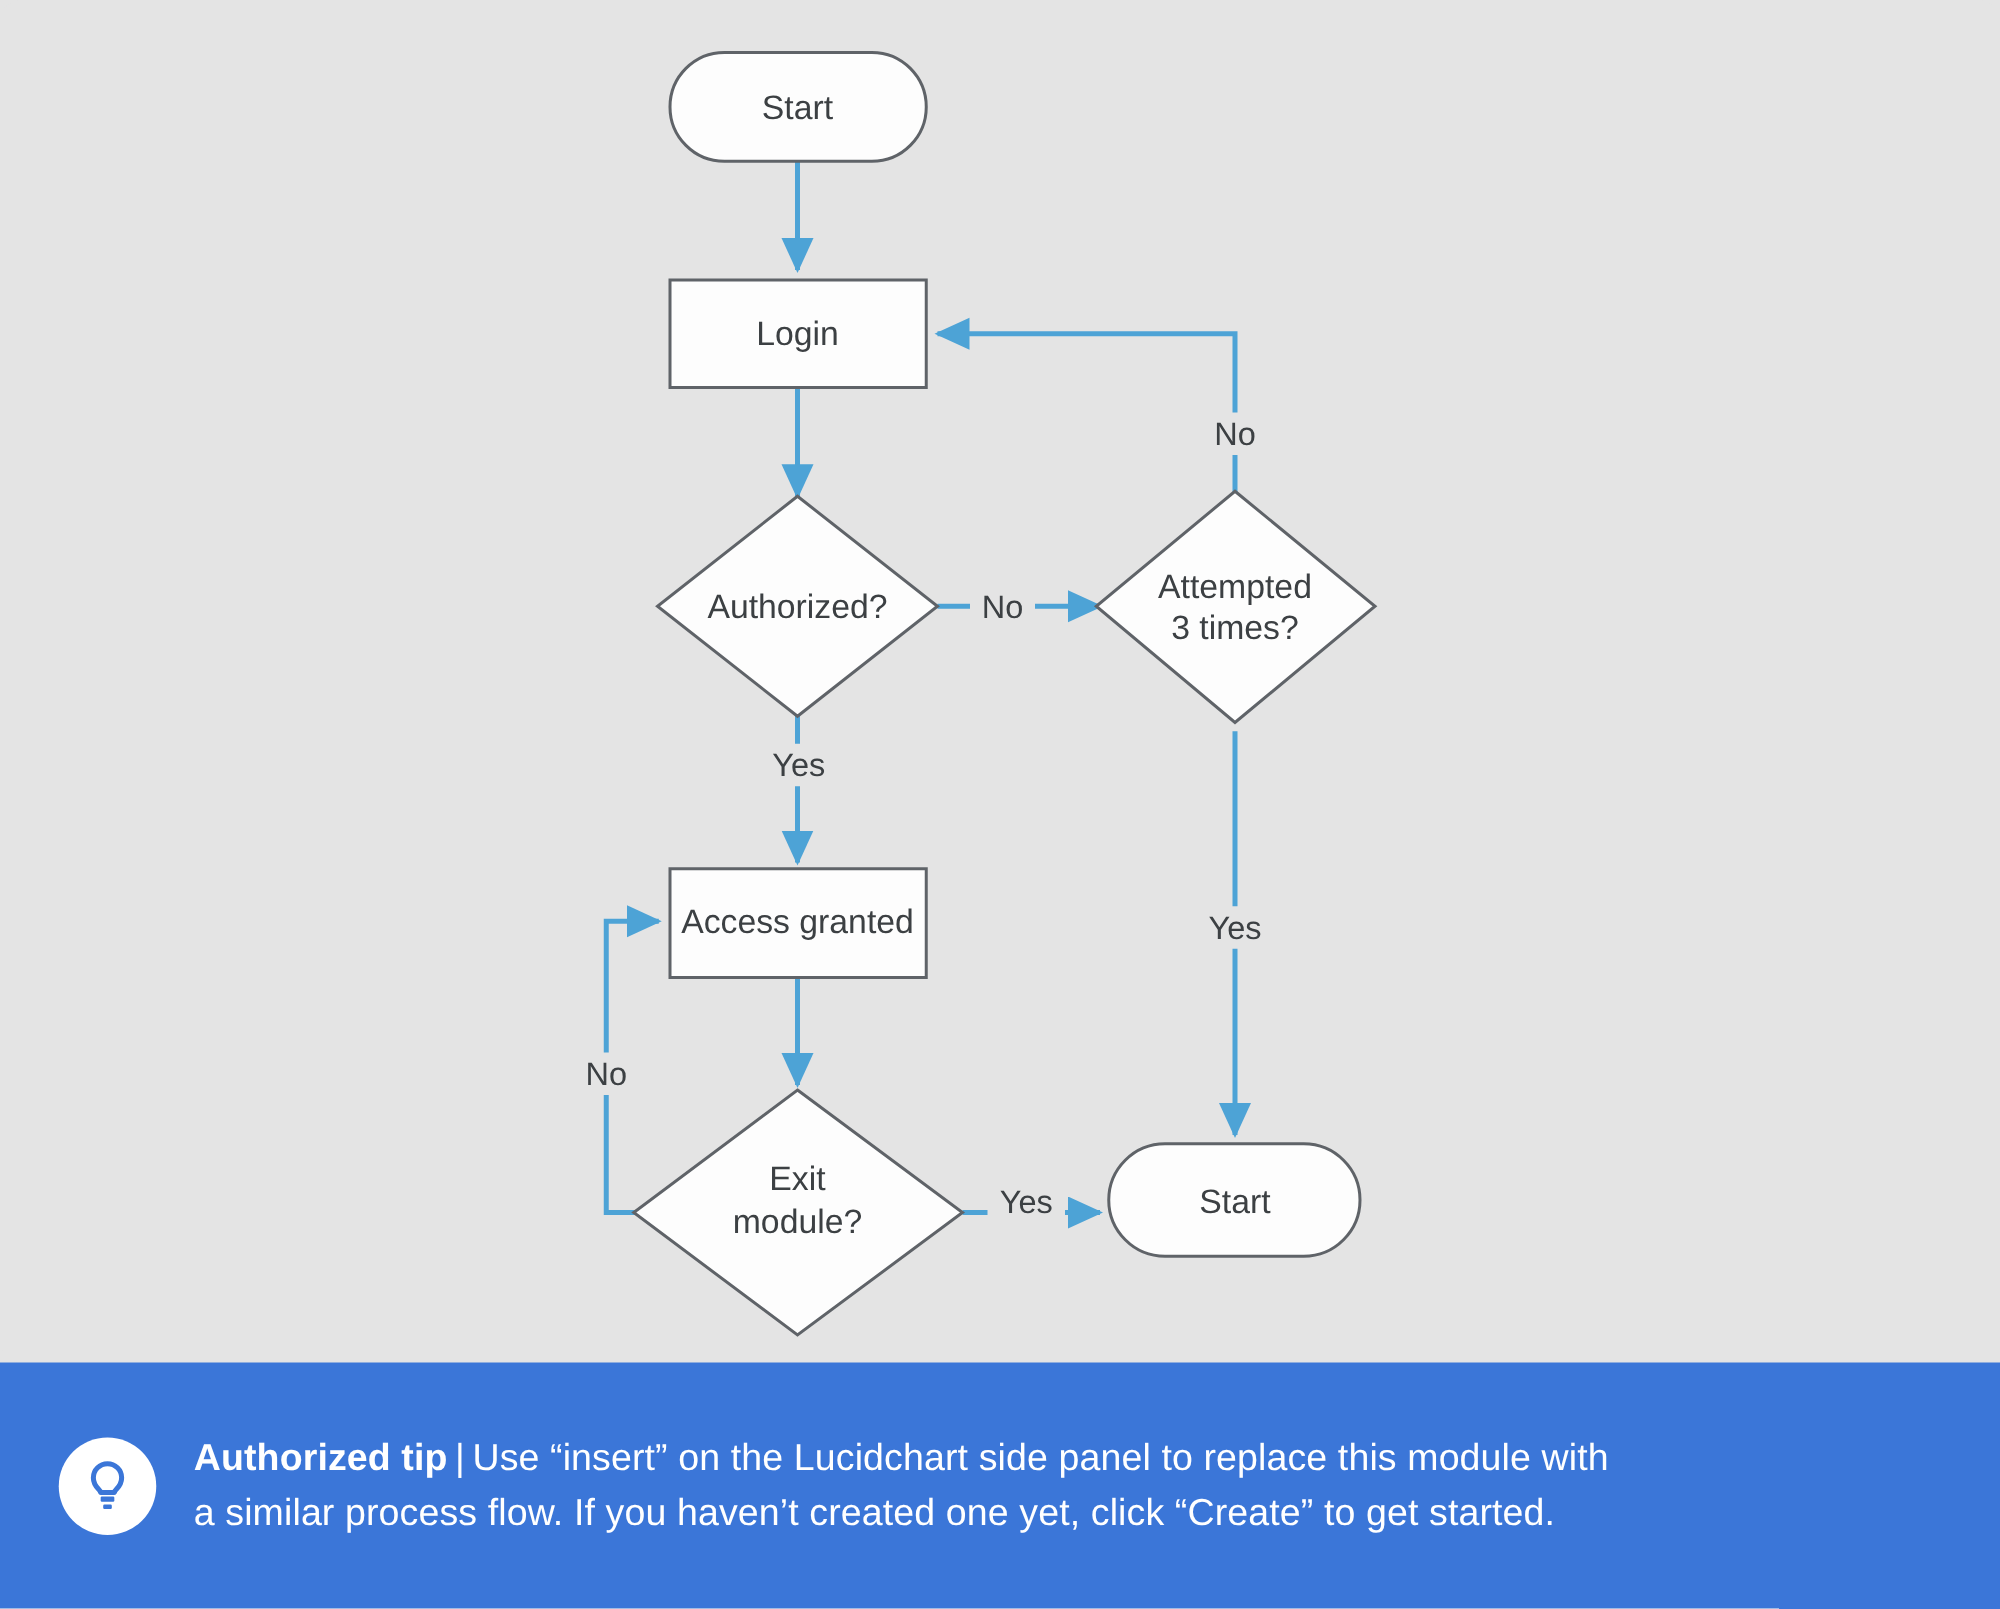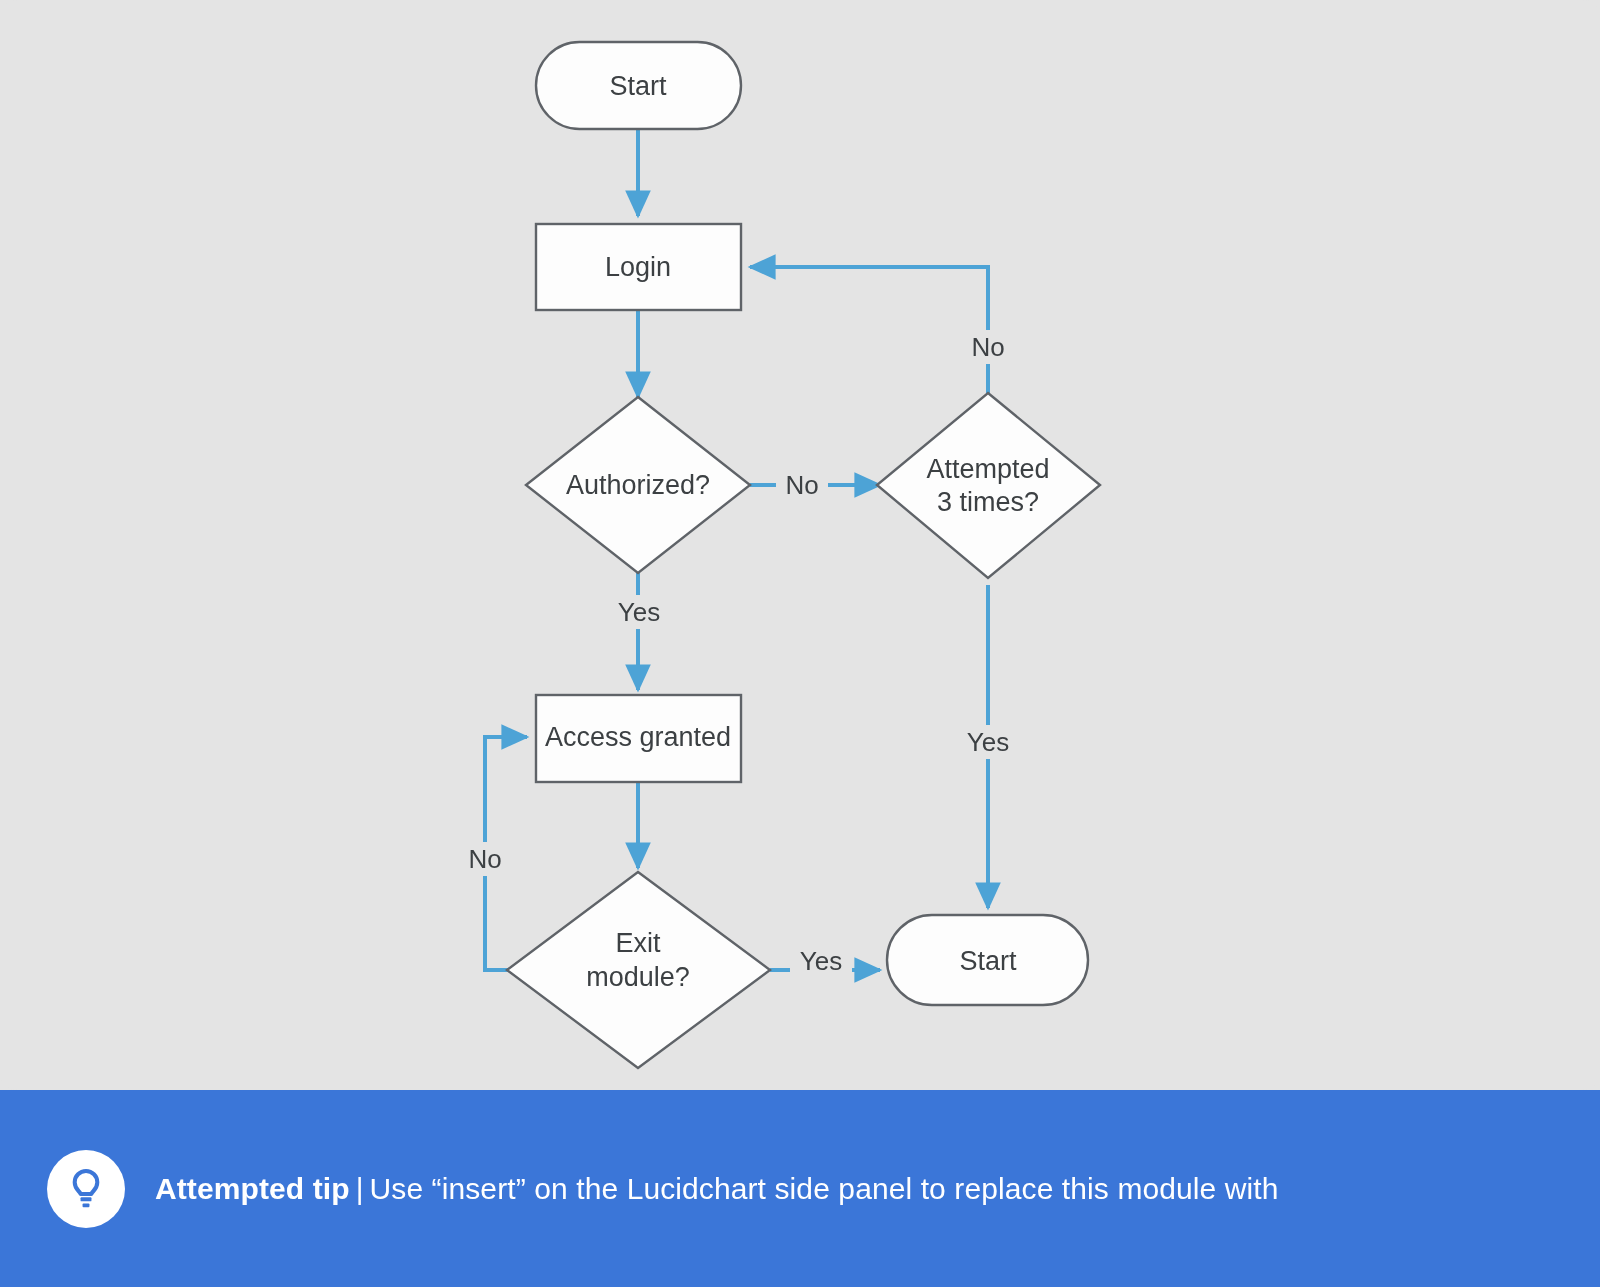--- a/index.html
+++ b/index.html
@@ -197,17 +197,17 @@
 
   <div id="tip-banner">
     <div id="tip-icon-wrap">
       <svg width="46" height="46" viewBox="0 0 24 24">
         <path d="M12 2.6c-3.25 0-5.9 2.62-5.9 5.85 0 2.05 1.06 3.62 2.1 4.72 .52 .55 .83 1.02 .95 1.43h5.7c.12-.41 .43-.88 .95-1.43 1.04-1.1 2.1-2.67 2.1-4.72C17.9 5.22 15.25 2.6 12 2.6z" fill="none" stroke="#3b76d8" stroke-width="2.1" stroke-linejoin="round"></path>
         <rect x="9.15" y="16.3" width="5.7" height="2.15" rx="0.5" fill="#3b76d8"></rect>
         <rect x="10.2" y="19.6" width="3.6" height="1.9" rx="0.5" fill="#3b76d8"></rect>
       </svg>
     </div>
     <div id="tip-text">
-      <span class="tip-strong">Attempted tip</span><span class="tip-sep">|</span><span>Use “insert” on the Lucidchart side panel to replace this module with</span><br>
+      <span class="tip-strong">Authorized tip</span><span class="tip-sep">|</span><span>Use “insert” on the Lucidchart side panel to replace this module with</span><br><span>a similar process flow. If you haven’t created one yet, click “Create” to get started.</span>
     </div>
   </div>
 
 </div>
 
 </body></html>

